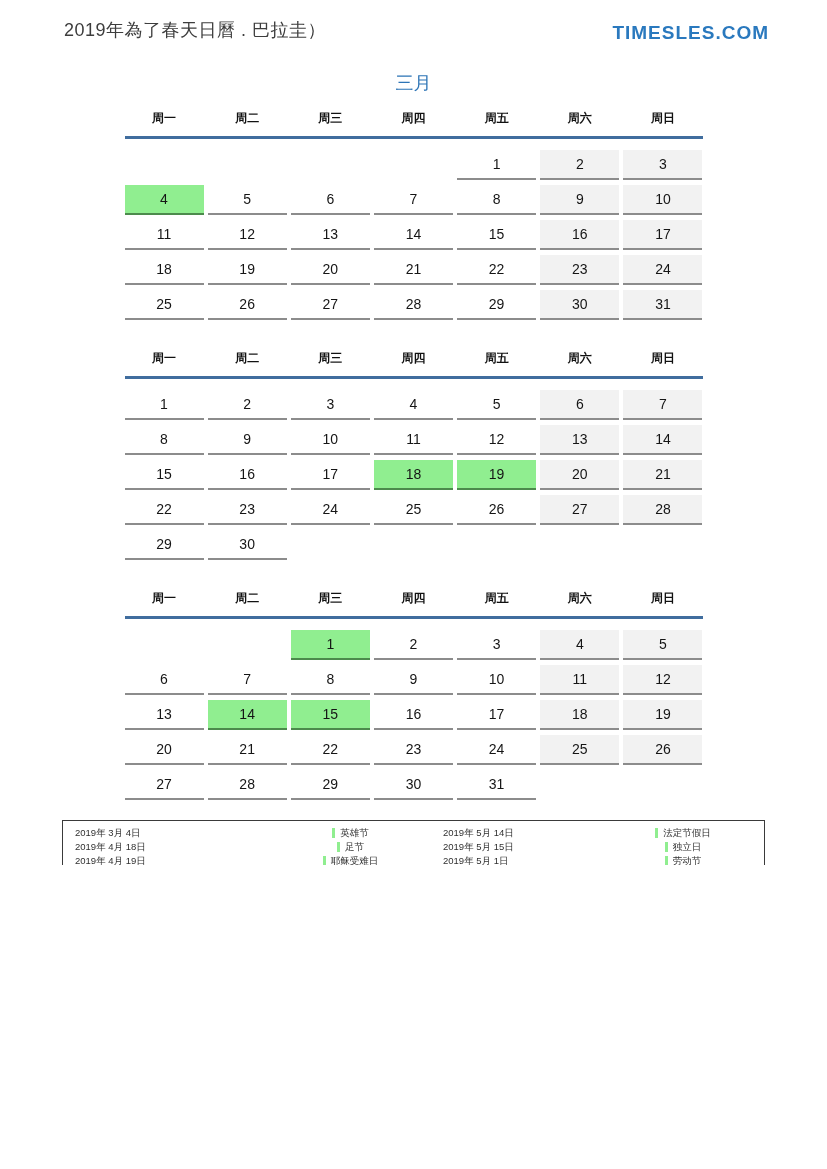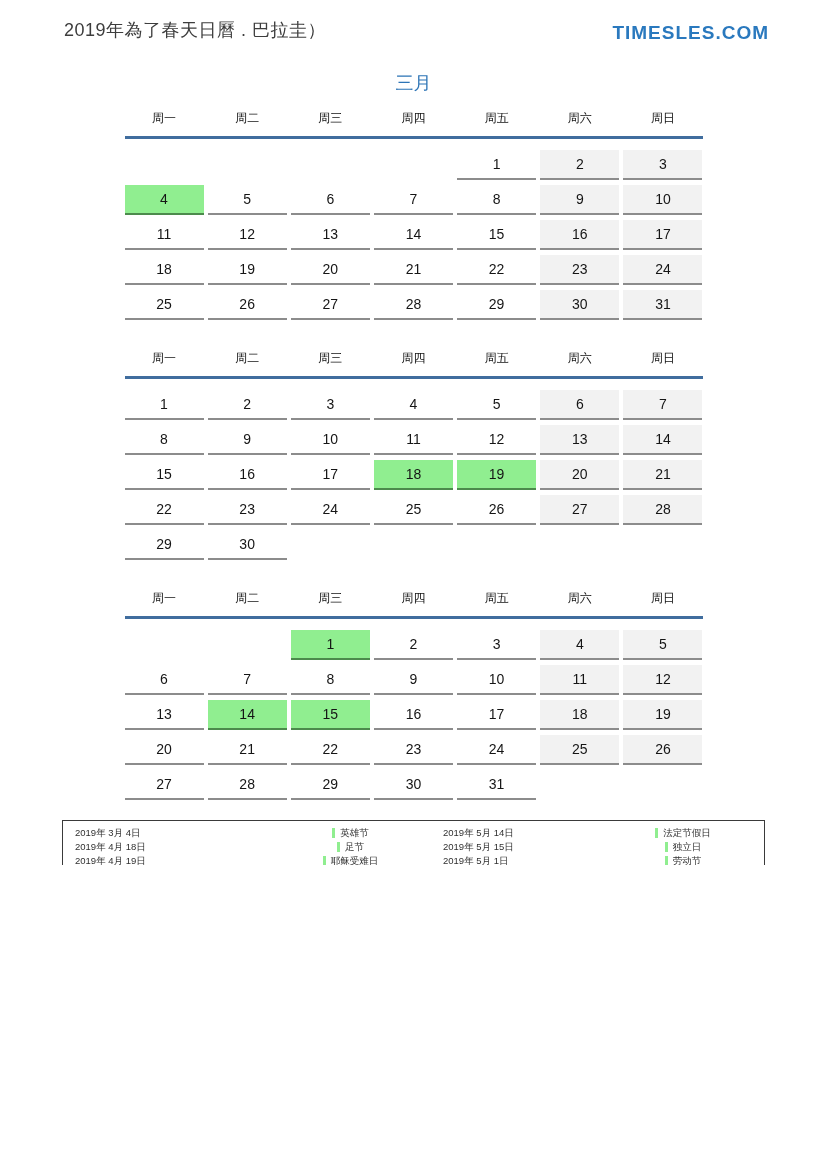--- a/index.html
+++ b/index.html
@@ -64,21 +64,21 @@
   .weekday-row{
     display:grid;
     grid-template-columns:repeat(7,79px);
     justify-content:space-between;
     padding-bottom:9px;
     border-bottom:3px solid var(--header-line);
   }
   .weekday{
     text-align:center;
     font-size:12px;
-    font-weight:400;
+    font-weight:700;
     color:#111;
   }
   .days-grid{
     display:grid;
     grid-template-columns:repeat(7,79px);
     justify-content:space-between;
     grid-auto-rows:30px;
     row-gap:5px;
     margin-top:11px;
   }

